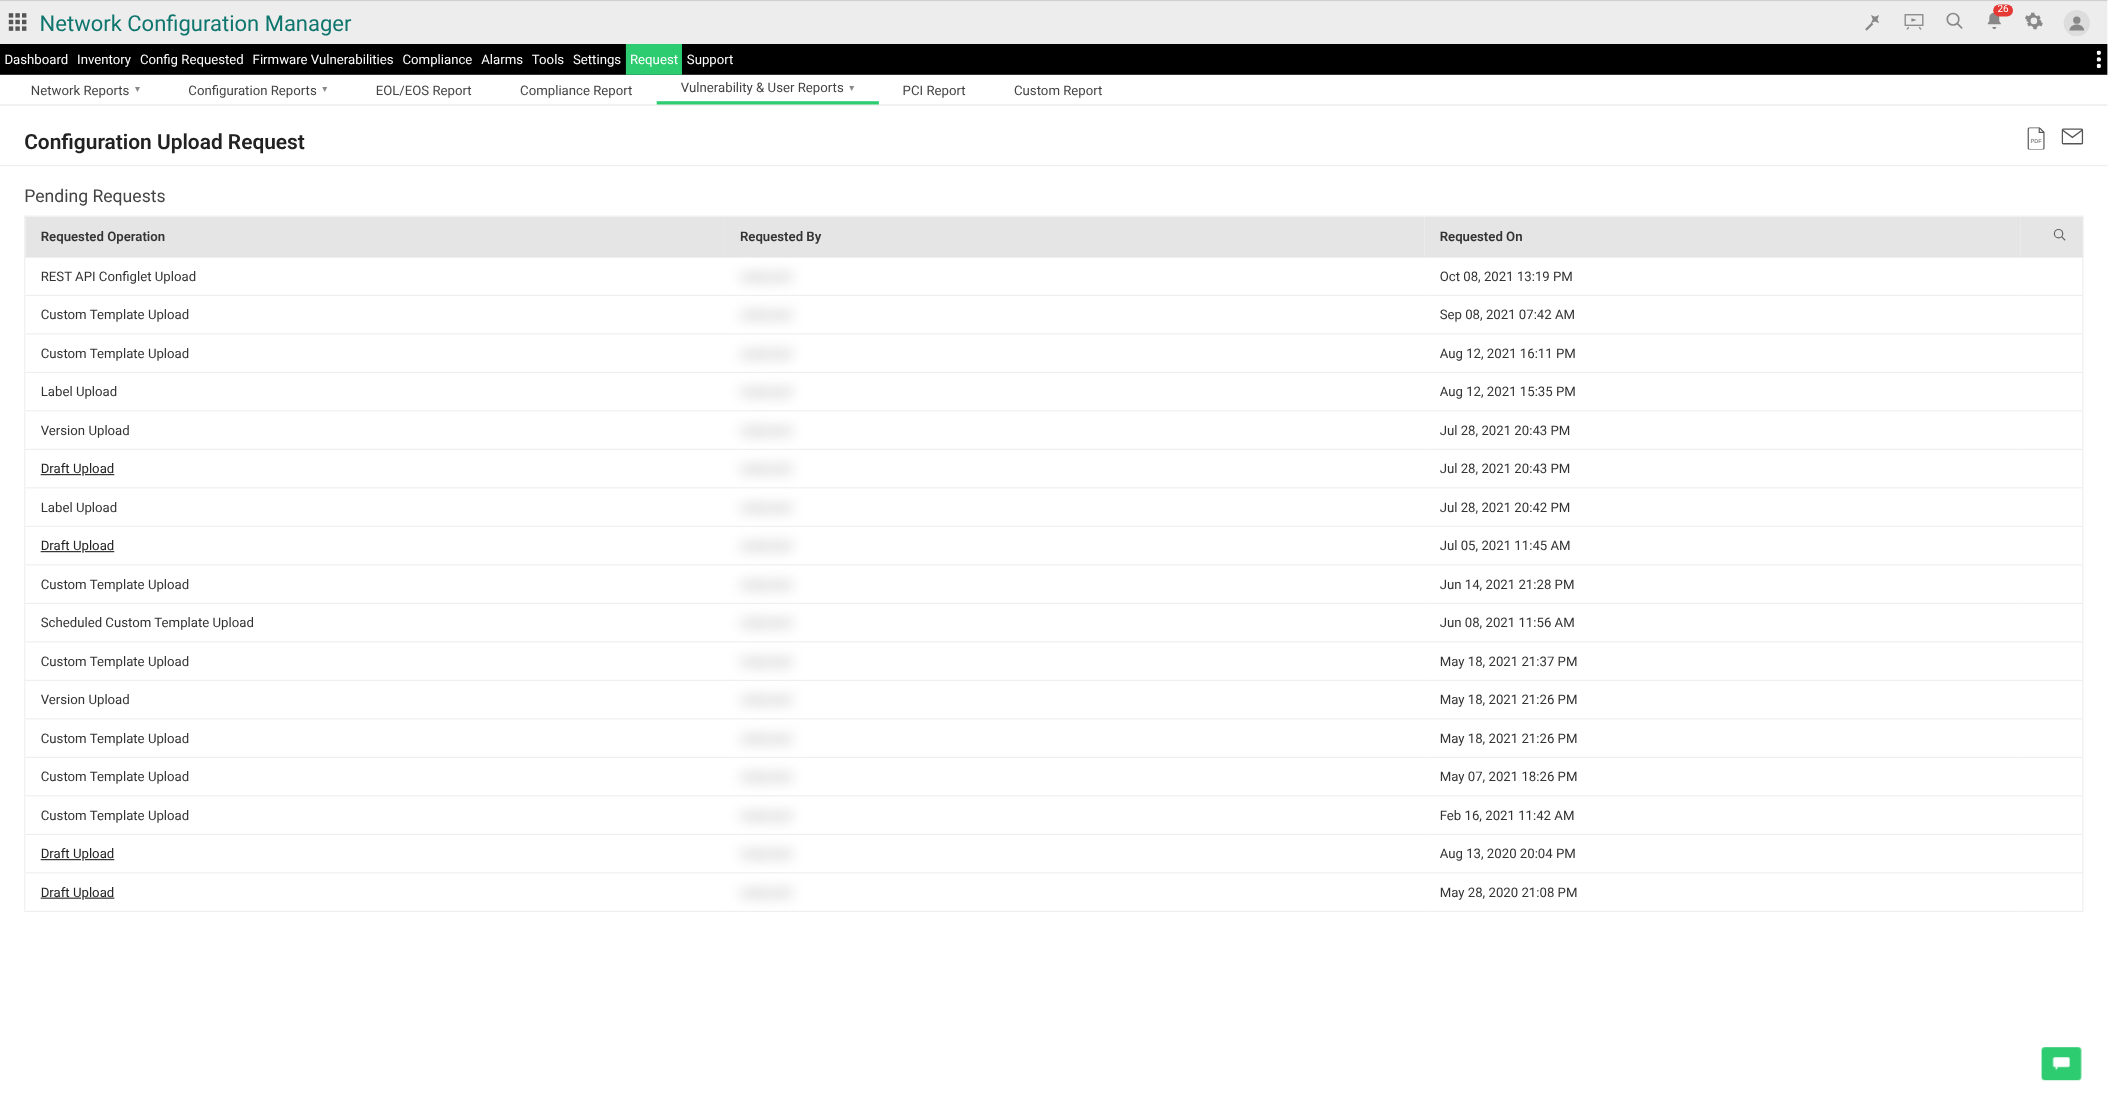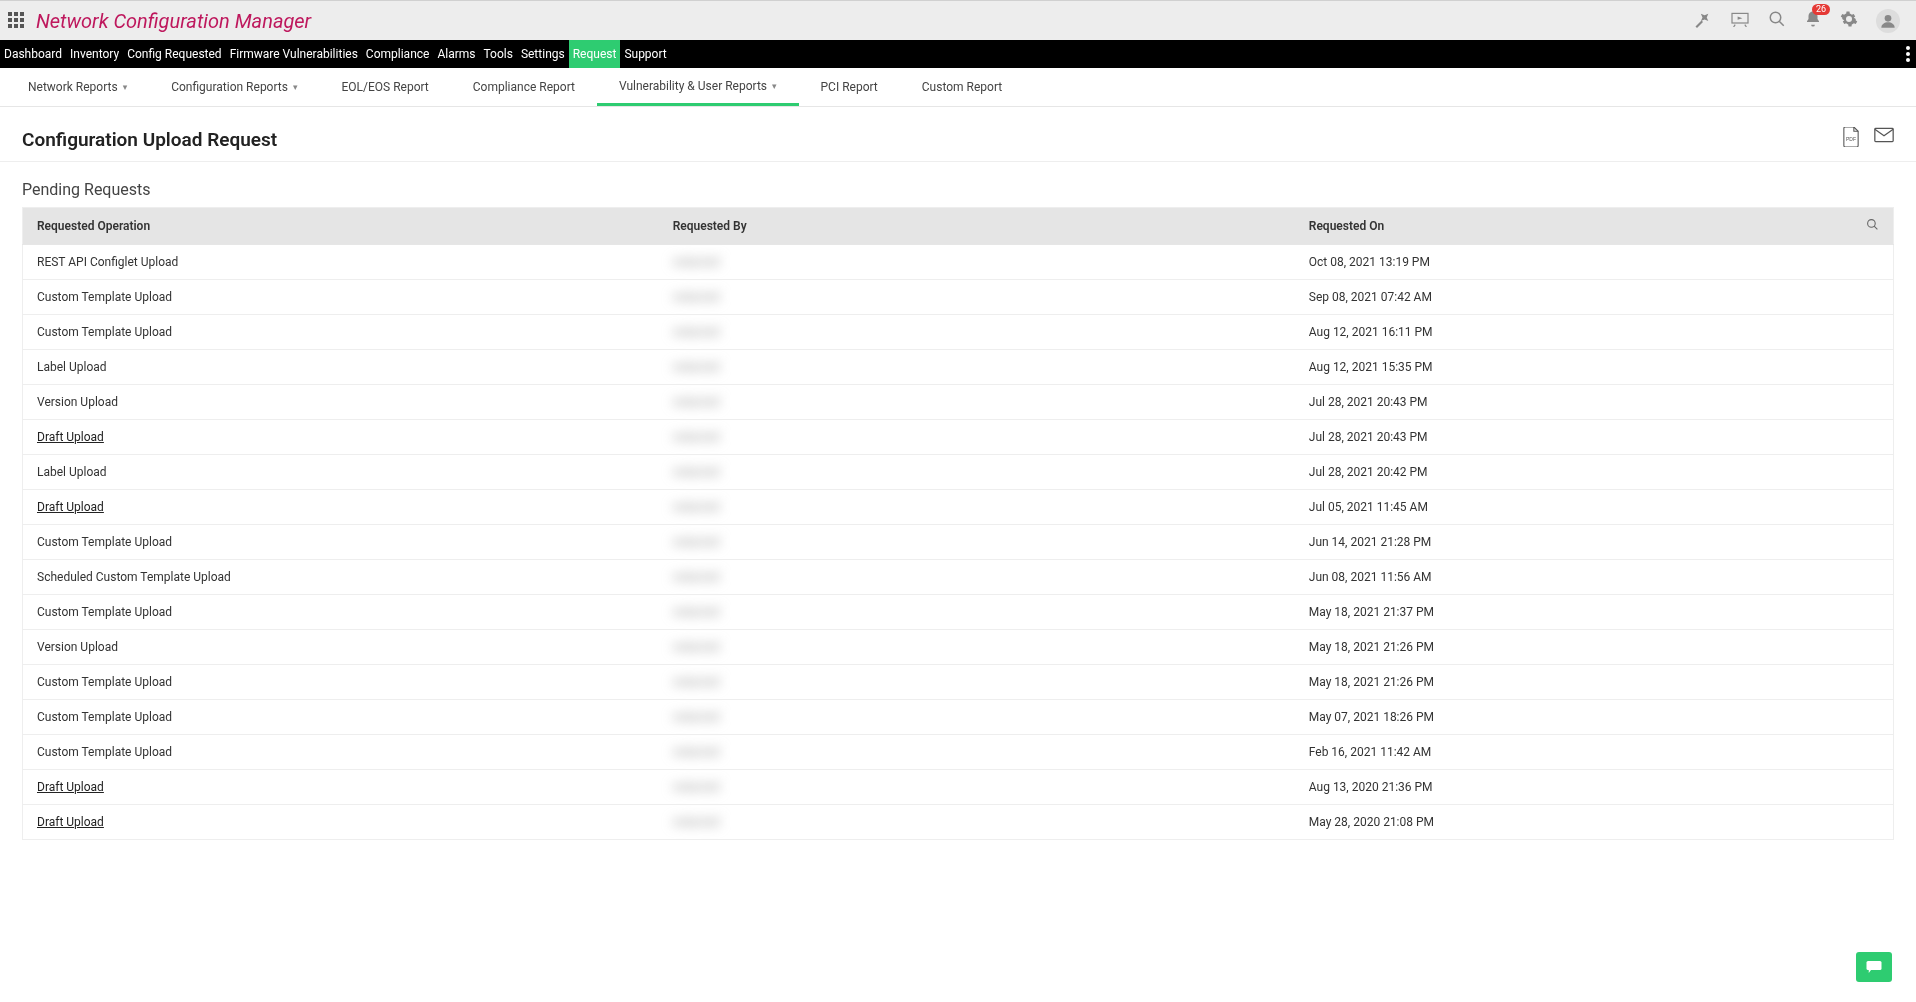--- a/index.html
+++ b/index.html
@@ -1,29 +1,29 @@
 <!DOCTYPE html>
 <html><head>
 <meta charset="utf-8">
 <style>
 * { box-sizing: border-box; margin: 0; padding: 0; }
 body { font-family: -apple-system, BlinkMacSystemFont, "Segoe UI", Roboto, Helvetica, Arial, sans-serif; color: #333; background: #fff; width: 1916px; }
 .top-header { height: 40px; background: #ededed; border-top: 1px solid #d0d0d0; display: flex; align-items: center; padding: 0 8px; justify-content: space-between; }
 .top-left { display: flex; align-items: center; gap: 10px; }
-.app-title { font-size: 20px; color: #be185d; font-weight: 400; font-style: italic; }
+.app-title { font-size: 20px; color: #0f766e; font-weight: 400; }
 .top-right { display: flex; align-items: center; gap: 18px; padding-right: 8px; }
 .top-right svg { fill: #888; }
 .top-right .icon-btn { cursor: pointer; position: relative; }
 .badge { position: absolute; top: -6px; right: -8px; background: #e53935; color: #fff; font-size: 9px; border-radius: 8px; padding: 1px 4px; line-height: 1; min-width: 14px; text-align: center; }
 .avatar { width: 24px; height: 24px; border-radius: 50%; background: #ddd; display: flex; align-items: center; justify-content: center; }
 .nav-main { height: 28px; background: #000; display: flex; align-items: stretch; position: relative; }
 .nav-item { color: #fff; font-size: 12px; padding: 0 4px; display: flex; align-items: center; cursor: pointer; }
 .nav-item.active { background: #2ecc71; }
 .nav-right-icon { position: absolute; right: 6px; top: 0; bottom: 0; display: flex; align-items: center; cursor: pointer; }
-.subnav { height: 39px; background: #fff; border-bottom: 1px solid #e6e6e6; display: flex; align-items: stretch; padding-left: 6px; }
+.subnav { height: 28px; background: #fff; border-bottom: 1px solid #e6e6e6; display: flex; align-items: stretch; padding-left: 6px; }
 .subnav-item { font-size: 12px; color: #444; padding: 0 22px; display: flex; align-items: center; gap: 5px; cursor: pointer; position: relative; }
 .subnav-item.active { border-bottom: 3px solid #2ecc71; }
 .chev-down { font-size: 9px; color: #888; }
 .page-head { padding: 20px 22px 10px 22px; display: flex; justify-content: space-between; align-items: center; border-bottom: 1px solid #eee; }
 .page-title { font-size: 19px; font-weight: 600; color: #222; }
 .page-actions { display: flex; gap: 14px; }
 .page-actions svg { fill: #555; cursor: pointer; }
 .content { padding: 18px 22px; }
 .tab-label { font-size: 16px; color: #444; padding-bottom: 8px; }
 .table { width: 100%; border: 1px solid #eee; border-collapse: collapse; }
@@ -270,21 +270,21 @@
         </tr>
         <tr>
           <td>Custom Template Upload</td>
           <td><span class="blur-cell">redacted</span></td>
           <td>Feb 16, 2021 11:42 AM</td>
           <td></td>
         </tr>
         <tr>
           <td><span class="link-like">Draft Upload</span></td>
           <td><span class="blur-cell">redacted</span></td>
-          <td>Aug 13, 2020 21:36 PM</td>
+          <td>Aug 13, 2020 20:04 PM</td>
           <td></td>
         </tr>
         <tr>
           <td><span class="link-like">Draft Upload</span></td>
           <td><span class="blur-cell">redacted</span></td>
           <td>May 28, 2020 21:08 PM</td>
           <td></td>
         </tr>
       </tbody>
   </table>

